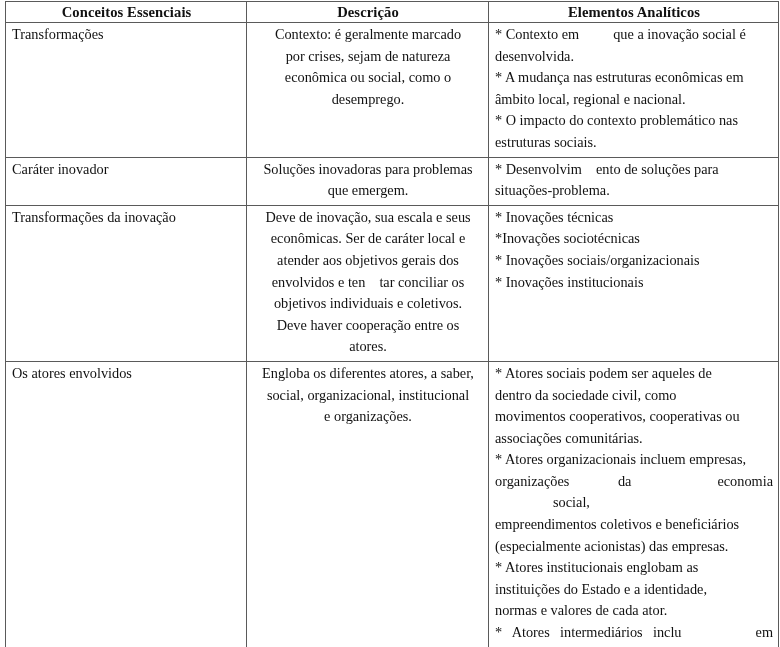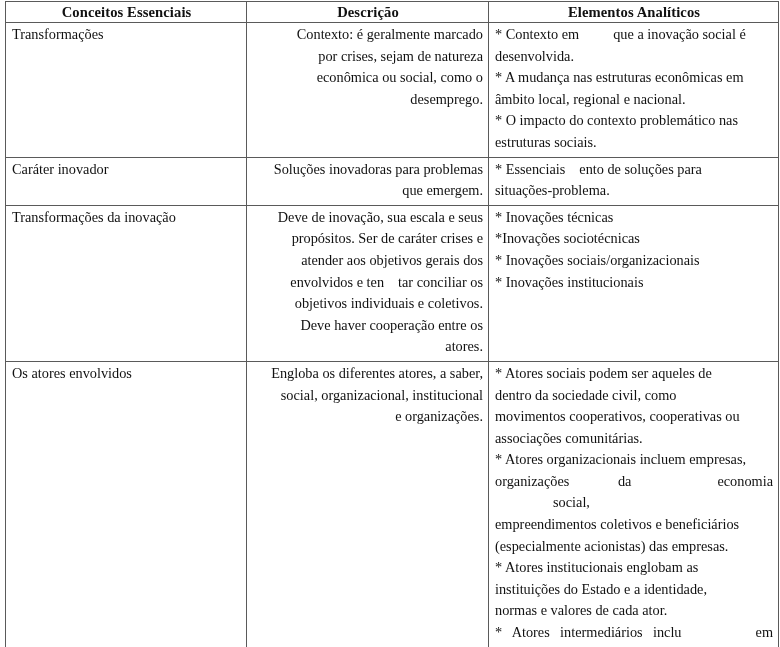--- a/index.html
+++ b/index.html
@@ -54,21 +54,21 @@
     padding-top: 1px;
     padding-bottom: 1px;
     letter-spacing: 0.1px;
   }
 
   
   td.cell-conceito {
     text-align: left;
   }
   td.cell-descricao {
-    text-align: right;
+    text-align: center;
   }
   td.cell-elementos {
     text-align: justify;
     text-justify: inter-word;
   }
 
   td.cell-elementos .line,
   td.cell-descricao .line,
   td.cell-conceito .line {
     display: block;
@@ -130,32 +130,32 @@
 
       <tr class="row-h2">
         <td class="cell-conceito">
           <span class="line">Caráter inovador</span>
         </td>
         <td class="cell-descricao">
           <span class="line">Soluções inovadoras para problemas</span>
           <span class="line">que emergem.</span>
         </td>
         <td class="cell-elementos">
-          <div><span>* Essenciais</span><span class="gap-sm"></span><span>ento de soluções para</span></div>
+          <div><span>* Desenvolvim</span><span class="gap-sm"></span><span>ento de soluções para</span></div>
           <div class="line">situações-problema.</div>
         </td>
       </tr>
 
       <tr class="row-h3">
         <td class="cell-conceito">
           <span class="line">Transformações da inovação</span>
         </td>
         <td class="cell-descricao">
           <span class="line">Deve de inovação, sua escala e seus</span>
-          <span class="line">propósitos. Ser de caráter crises e</span>
+          <span class="line">econômicas. Ser de caráter local e</span>
           <span class="line">atender aos objetivos gerais dos</span>
           <div><span>envolvidos e ten</span><span class="gap-sm"></span><span>tar conciliar os</span></div>
           <span class="line">objetivos individuais e coletivos.</span>
           <span class="line">Deve haver cooperação entre os</span>
           <span class="line">atores.</span>
         </td>
         <td class="cell-elementos">
           <div class="line">* Inovações técnicas</div>
           <div class="line">*Inovações sociotécnicas</div>
           <div class="line">* Inovações sociais/organizacionais</div>

